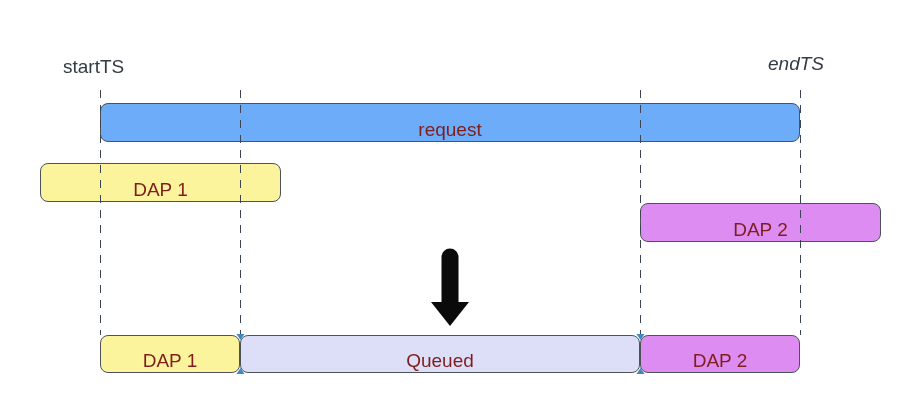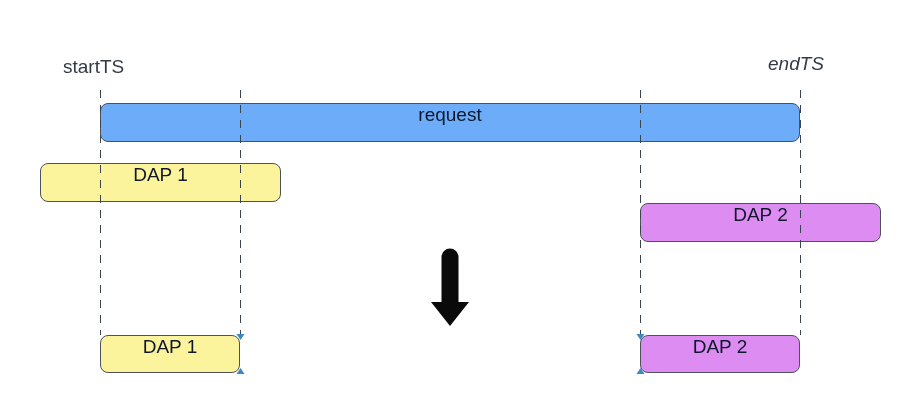--- a/index.html
+++ b/index.html
@@ -17,24 +17,24 @@
     white-space:nowrap;
   }
   #startts-label{left:63px;top:56px;}
   #endts-label{left:768px;top:53px;font-style:italic;}
   .bar{
     position:absolute;
     box-sizing:border-box;
     border:1px solid #4D5258;
     border-radius:8px;
     display:flex;
-    align-items:flex-start;
+    align-items:flex-end;
     justify-content:center;
     font-size:19px;
-    color:#0f172a;
+    color:#7f1d1d;
     z-index:1;
   }
   #bar-request{left:100px;top:103px;width:700px;height:39px;background:#6CACF8;}
   #bar-dap1-top{left:40px;top:163px;width:241px;height:39px;background:#FCF49D;}
   #bar-dap2-top{left:640px;top:203px;width:241px;height:39px;background:#DD8DF2;}
   #bar-dap1-bottom{left:100px;top:335px;width:140px;height:38px;background:#FCF49D;}
   #bar-queued{left:240px;top:335px;width:400px;height:38px;background:#DDDFF8;}
   #bar-dap2-bottom{left:640px;top:335px;width:160px;height:38px;background:#DD8DF2;}
   #overlay{
     position:absolute;left:0;top:0;width:920px;height:415px;
@@ -59,20 +59,23 @@
   </div>
 
   <div class="bar" id="bar-dap2-top">
     <span>DAP 2</span>
   </div>
 
   <div class="bar" id="bar-dap1-bottom">
     <span>DAP 1</span>
   </div>
 
+  <div class="bar" id="bar-queued">
+    <span>Queued</span>
+  </div>
 
   <div class="bar" id="bar-dap2-bottom">
     <span>DAP 2</span>
   </div>
 
   <svg id="overlay" viewBox="0 0 920 415" xmlns="http://www.w3.org/2000/svg">
 
     <line x1="100.5" y1="90" x2="100.5" y2="335" stroke="#3A4550" stroke-width="1" stroke-dasharray="8 7"></line>
     <line x1="240.5" y1="90" x2="240.5" y2="335" stroke="#3A4550" stroke-width="1" stroke-dasharray="8 7"></line>
     <line x1="640.5" y1="90" x2="640.5" y2="335" stroke="#3A4550" stroke-width="1" stroke-dasharray="8 7"></line>

